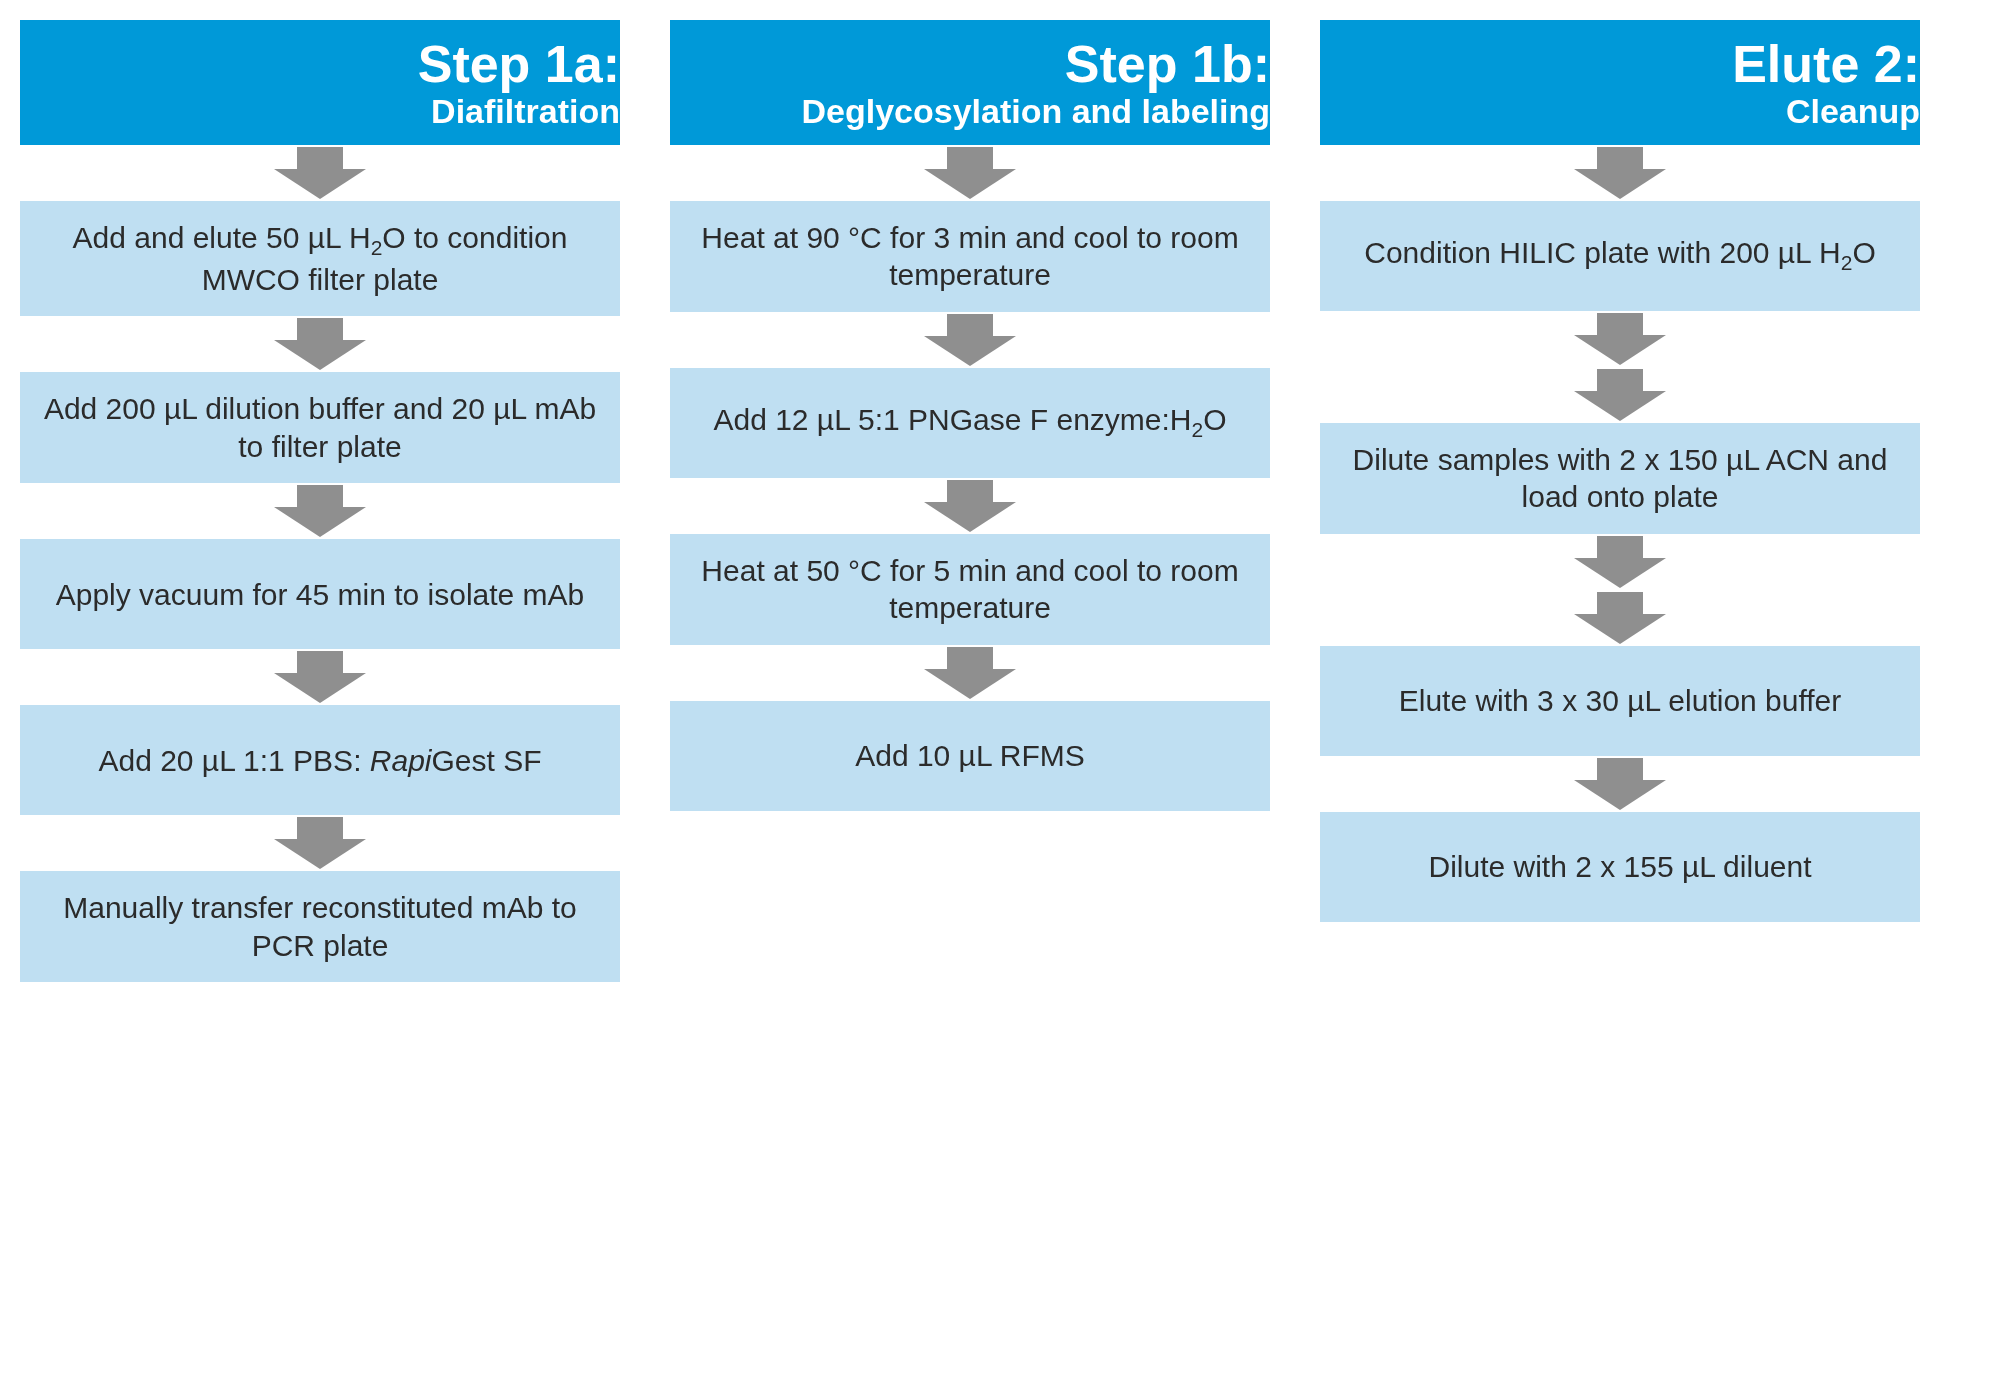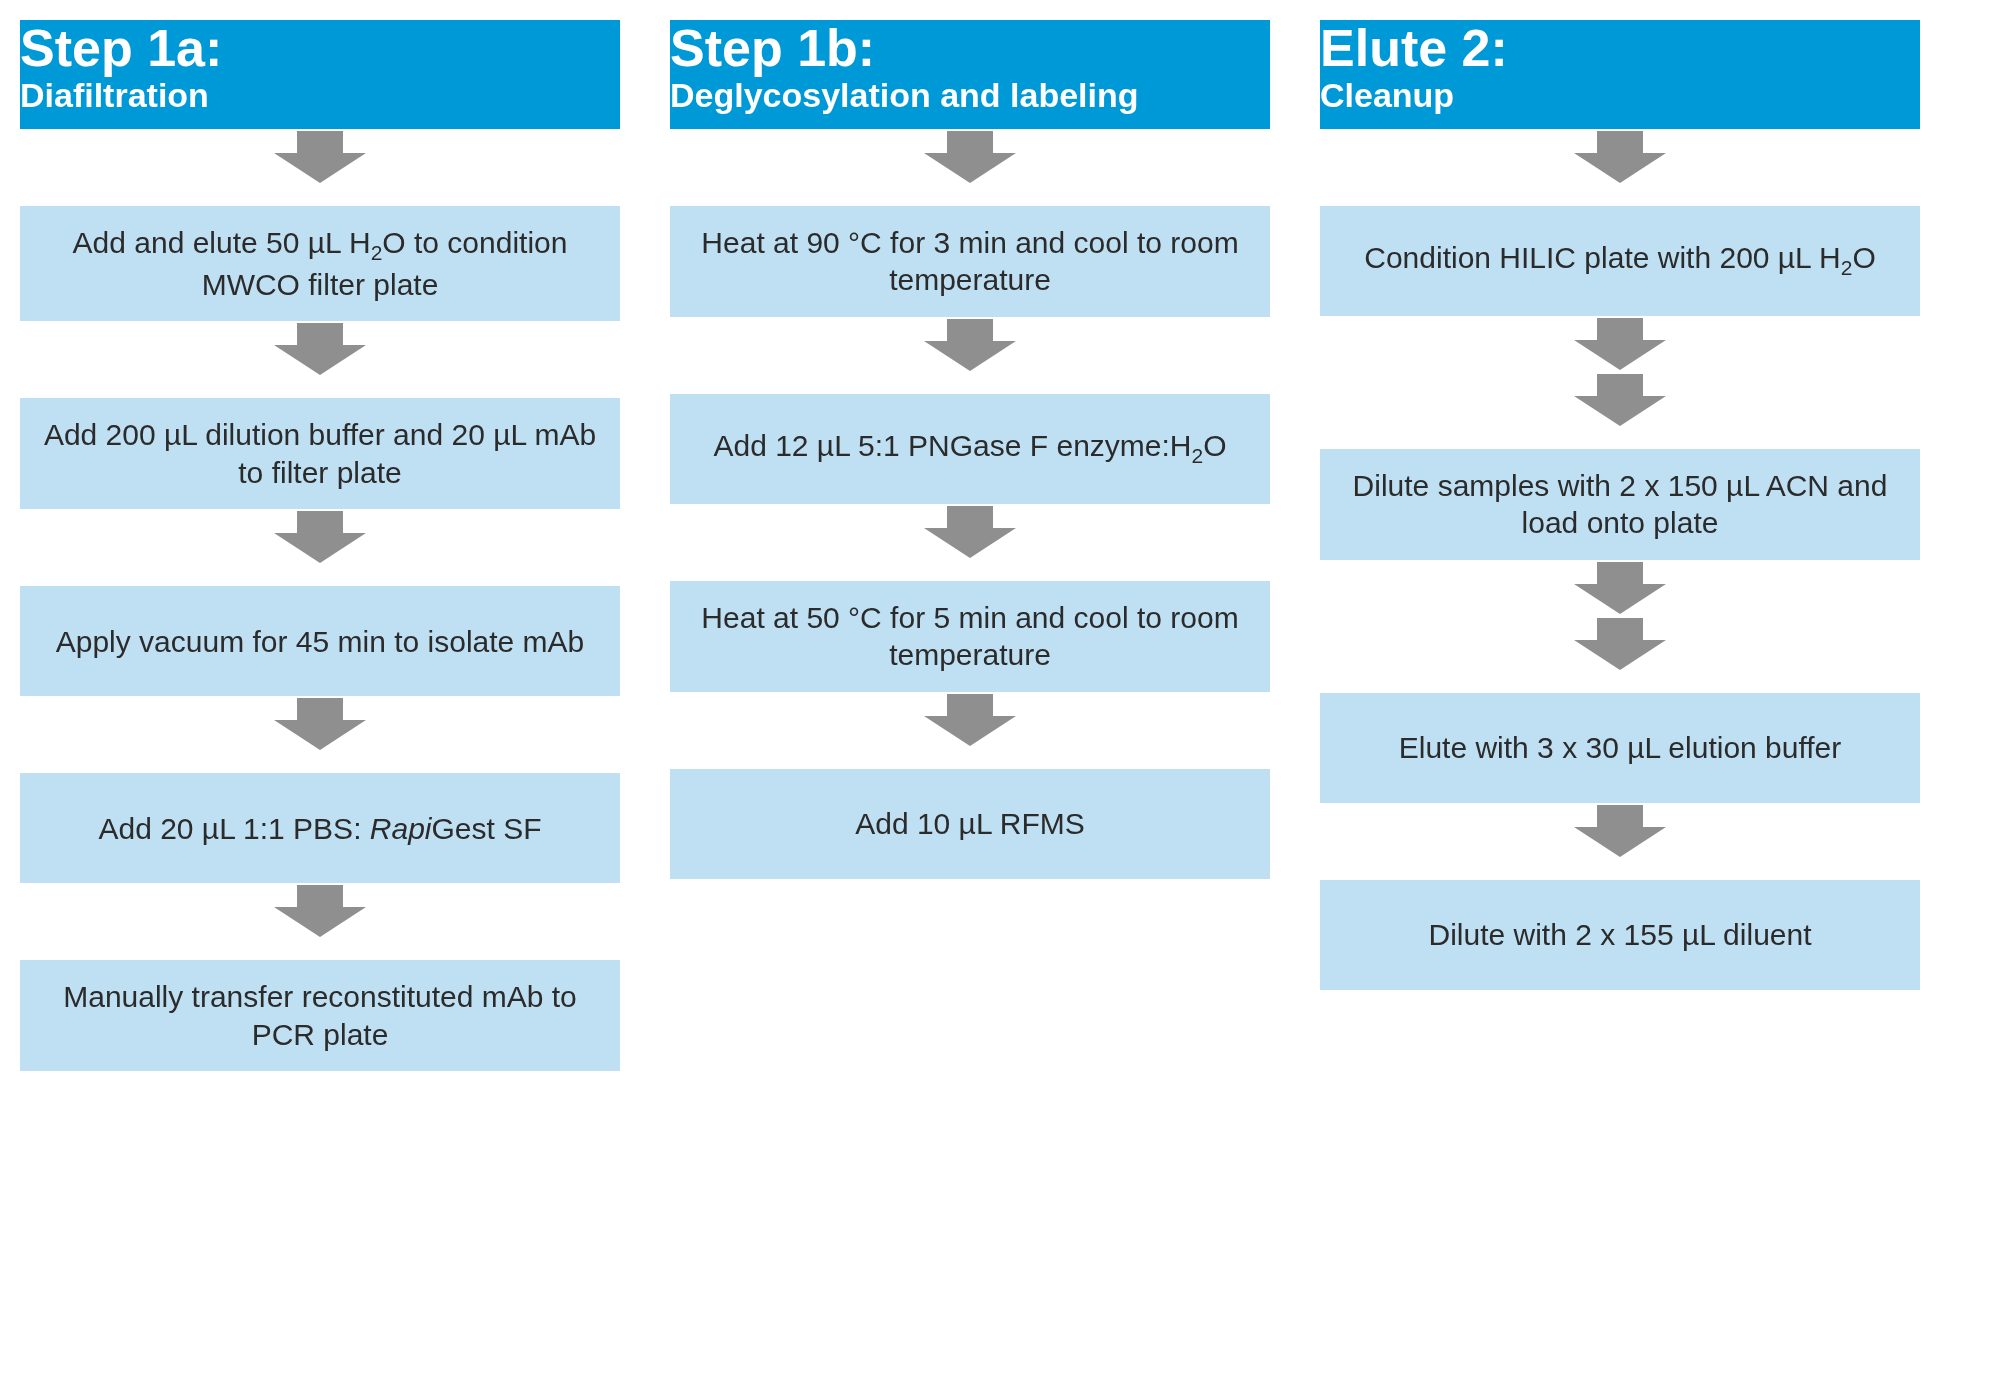--- a/index.html
+++ b/index.html
@@ -17,22 +17,22 @@
   .column {
     display: flex;
     flex-direction: column;
     align-items: center;
     width: 600px;
   }
   .header-box {
     background: #0099d8;
     color: #ffffff;
     width: 100%;
-    text-align: left;
-    padding: 0 0 14px 0;
+    text-align: right;
+    padding: 16px 0 14px 0;
     box-sizing: border-box;
   }
   .header-title {
     font-size: 52px;
     font-weight: bold;
     line-height: 1.1;
   }
   .header-sub {
     font-size: 34px;
     font-weight: bold;
@@ -44,21 +44,20 @@
     width: 100%;
     box-sizing: border-box;
     padding: 18px 20px;
     text-align: center;
     font-size: 30px;
     line-height: 1.25;
     display: flex;
     align-items: center;
     justify-content: center;
     min-height: 110px;
-    margin-top: 21px;
   }
   .step-box em { font-style: italic; }
   .arrow-shaft {
     width: 46px;
     height: 22px;
     background: #8f8f8f;
     margin: 0 auto;
   }
   .arrow-head {
     width: 0;

